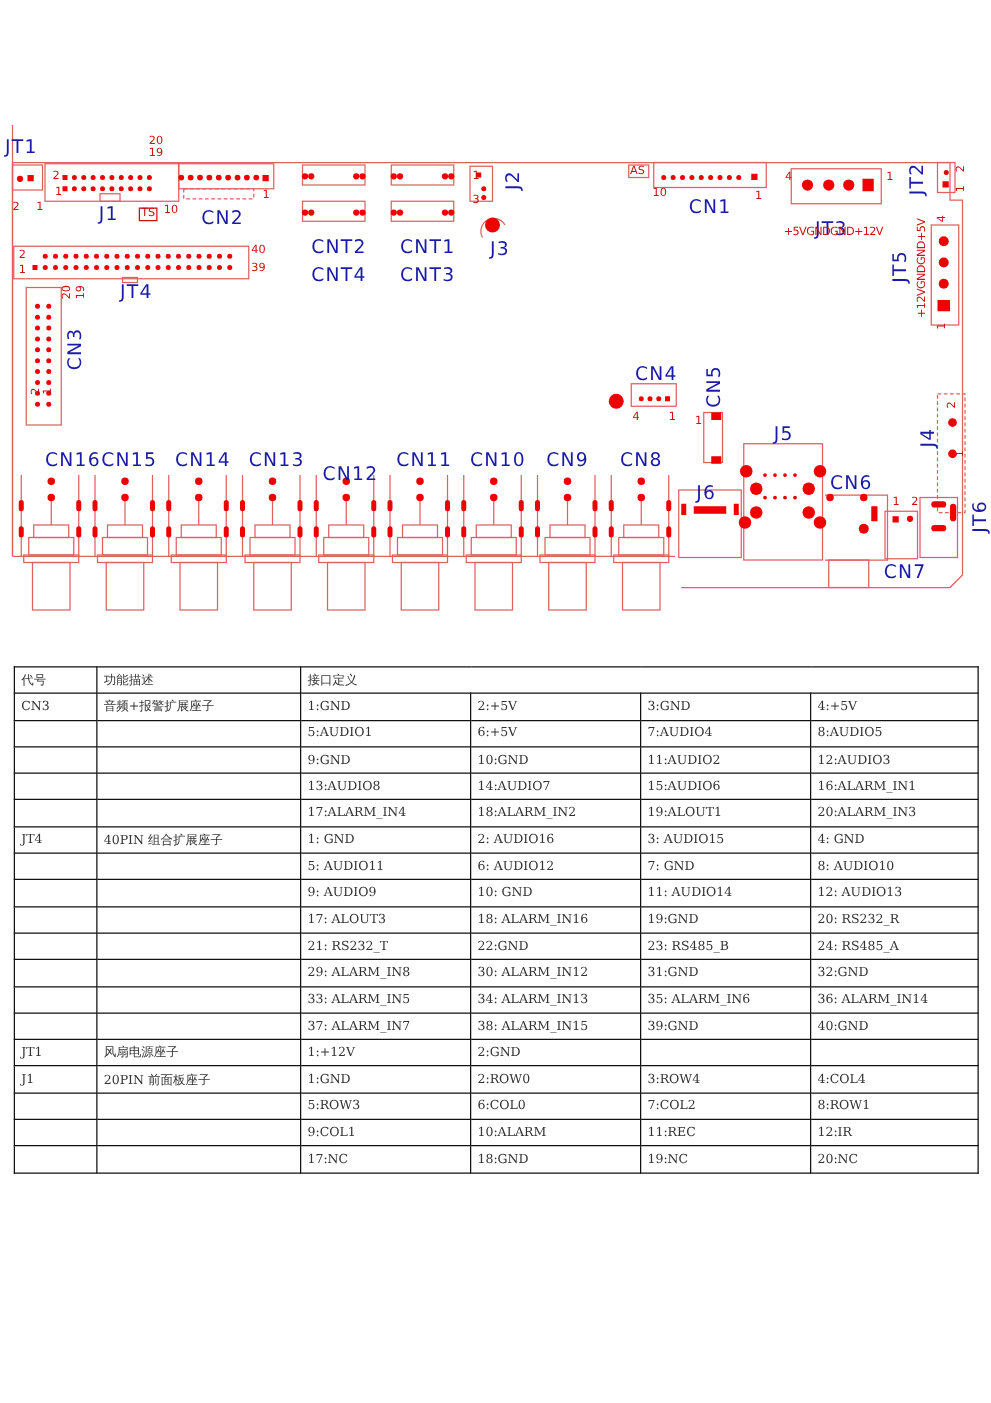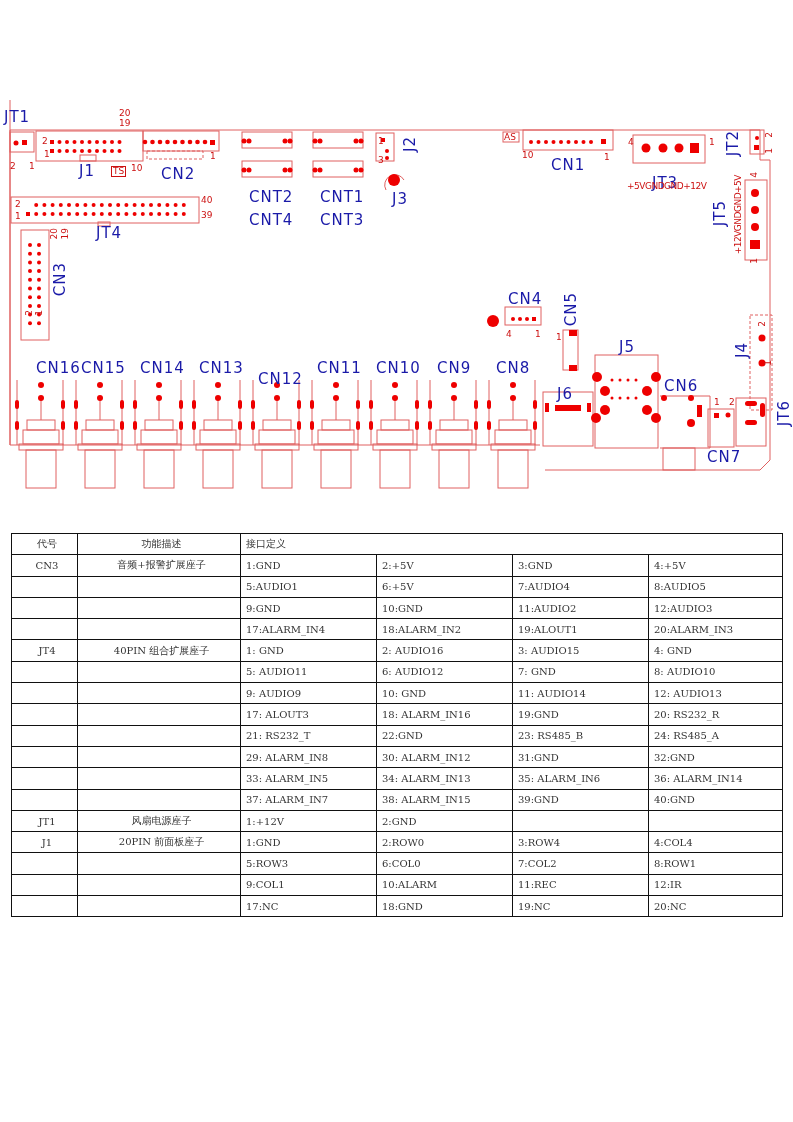--- a/index.html
+++ b/index.html
@@ -4,22 +4,22 @@
 <style>
   html, body { margin:0; padding:0; background:#ffffff; }
   body { width:793px; height:1122px; position:relative; overflow:hidden; font-family:"DejaVu Sans", sans-serif; }
   #pcb { position:absolute; left:0; top:100px; width:793px; height:400px; }
   .lbl { position:absolute; color:#1a1aa8; font-family:"DejaVu Sans", sans-serif; font-size:15px; letter-spacing:1px; white-space:nowrap; line-height:1; }
   .pin { position:absolute; color:#cc1111; font-family:"DejaVu Sans", sans-serif; font-size:9px; white-space:nowrap; line-height:1; }
   .vert { writing-mode:vertical-rl; transform:rotate(180deg); }
   .vert2 { writing-mode:vertical-rl; }
   table.pins { position:absolute; left:11px; top:533px; width:772px; border-collapse:collapse; font-family:"DejaVu Serif", serif; font-size:10px; color:#333; }
   table.pins td { border:1px solid #111; height:20.3px; padding:0 0 0 5px; vertical-align:middle; white-space:nowrap; }
-  table.pins td.c0 { width:60px;text-align:center; }
-  table.pins td.c1 { width:157px;text-align:center; }
+  table.pins td.c0 { width:60px; }
+  table.pins td.c1 { width:157px; }
   table.pins td.c2, table.pins td.c3, table.pins td.c4 { width:130px; }
 </style>
 </head>
 <body>
 
 <div id="pcb">
   <svg width="793" height="400" viewBox="0 100 793 400" style="position:absolute;left:0;top:0">
     <g fill="none" stroke="#e06060" stroke-width="1">
 
       <polyline points="10,130 760,130 760,160 770,160 770,460 760,470 545,470"></polyline>
@@ -518,20 +518,28 @@
         <td class="c0"></td>
         <td class="c1"></td>
         <td class="c2">9:GND</td>
         <td class="c3">10:GND</td>
         <td class="c4">11:AUDIO2</td>
         <td class="c5">12:AUDIO3</td>
       </tr>
       <tr>
         <td class="c0"></td>
         <td class="c1"></td>
+        <td class="c2">13:AUDIO8</td>
+        <td class="c3">14:AUDIO7</td>
+        <td class="c4">15:AUDIO6</td>
+        <td class="c5">16:ALARM_IN1</td>
+      </tr>
+      <tr>
+        <td class="c0"></td>
+        <td class="c1"></td>
         <td class="c2">17:ALARM_IN4</td>
         <td class="c3">18:ALARM_IN2</td>
         <td class="c4">19:ALOUT1</td>
         <td class="c5">20:ALARM_IN3</td>
       </tr>
       <tr>
         <td class="c0">JT4</td>
         <td class="c1">40PIN 组合扩展座子</td>
         <td class="c2">1: GND</td>
         <td class="c3">2: AUDIO16</td>

